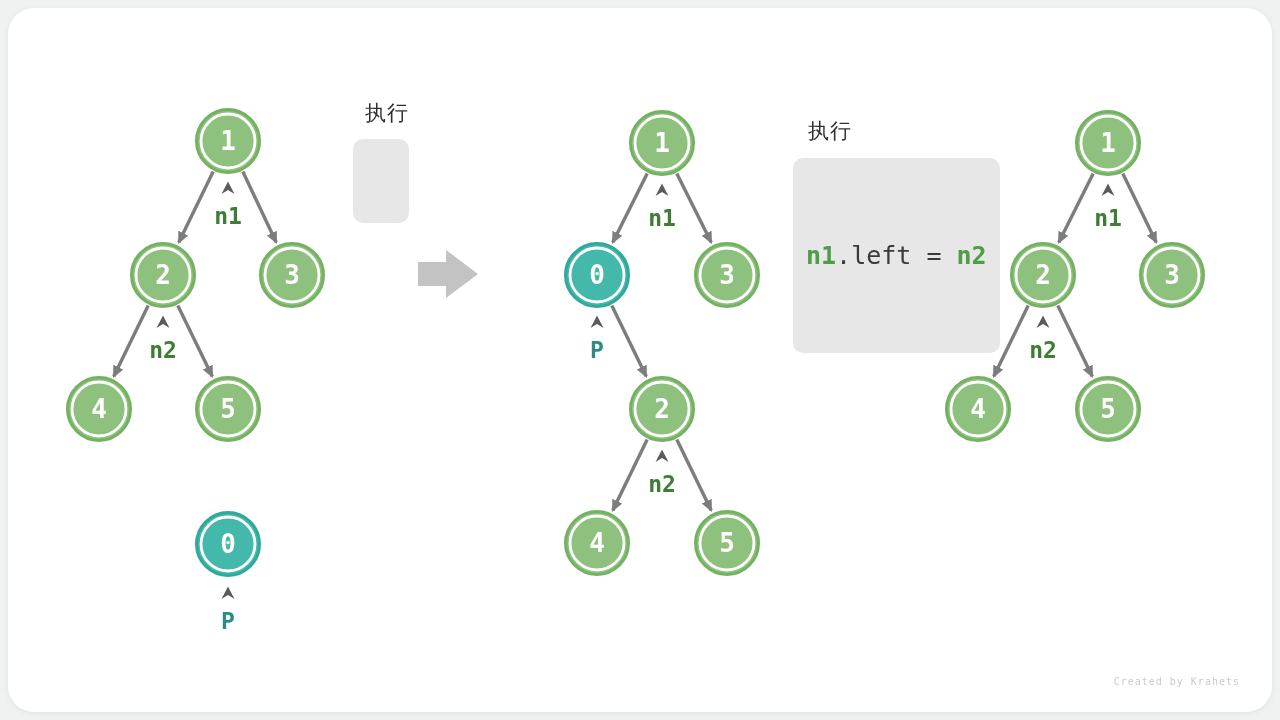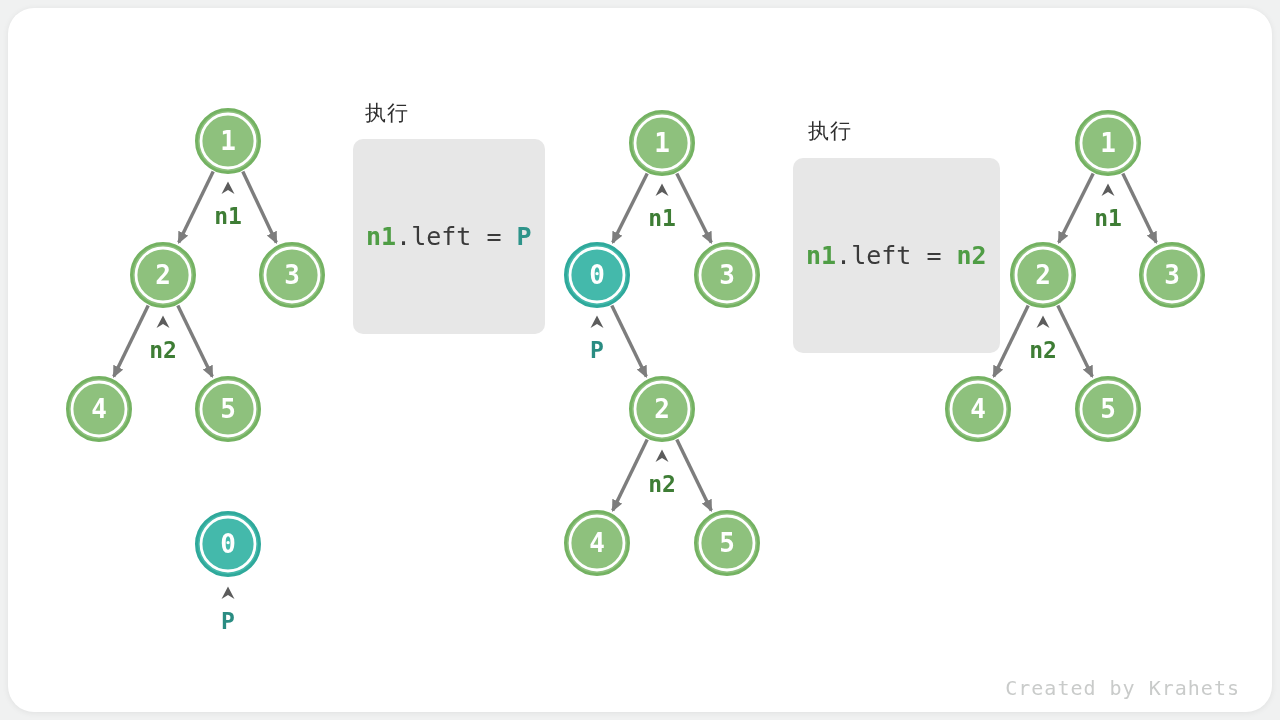--- a/index.html
+++ b/index.html
@@ -47,21 +47,21 @@
     white-space:pre;
   }
   .code-line{white-space:pre;}
   .code-line span{white-space:pre;}
   .tok-green{color:#4f9d45;font-weight:bold;}
   .tok-teal{color:#2e948a;font-weight:bold;}
 
   .footer-credit{
     position:absolute;right:40px;top:676px;
     font-family:"DejaVu Sans Mono","Liberation Mono",monospace;
-    font-size:20px;color:#c9cbca;letter-spacing:1px;
+    font-size:10px;color:#c9cbca;letter-spacing:1px;
   }
 </style>
 </head>
 <body>
 
 <div class="card"></div>
 
 <div class="stage">
 
   <svg class="diagram" width="1280" height="720" viewBox="0 0 1280 720">
@@ -222,21 +222,20 @@
       </g>
       <g>
         <path class="ptr-caret" transform="translate(1043,321)" d="M0,-5.5 L6.5,7 L0,3 L-6.5,7 Z"></path>
         <text class="ptr-label ptr-green" x="1043" y="358">n2</text>
       </g>
     </g>
   </svg>
 
   <div class="exec-label" style="left:365px;top:99px;">执行</div>
   <div class="code-box" style="left:353px;top:139px;">
-    <div class="code-line"><span class="tok-green">n1</span><span>.left = </span><span class="tok-teal">P</span></div>
   </div>
 
   <div class="exec-label" style="left:808px;top:117px;">执行</div>
   <div class="code-box" style="left:793px;top:158px;">
     <div class="code-line"><span class="tok-green">n1</span><span>.left = </span><span class="tok-green">n2</span></div>
   </div>
 
   <div class="footer-credit">Created by Krahets</div>
 
 </div>

